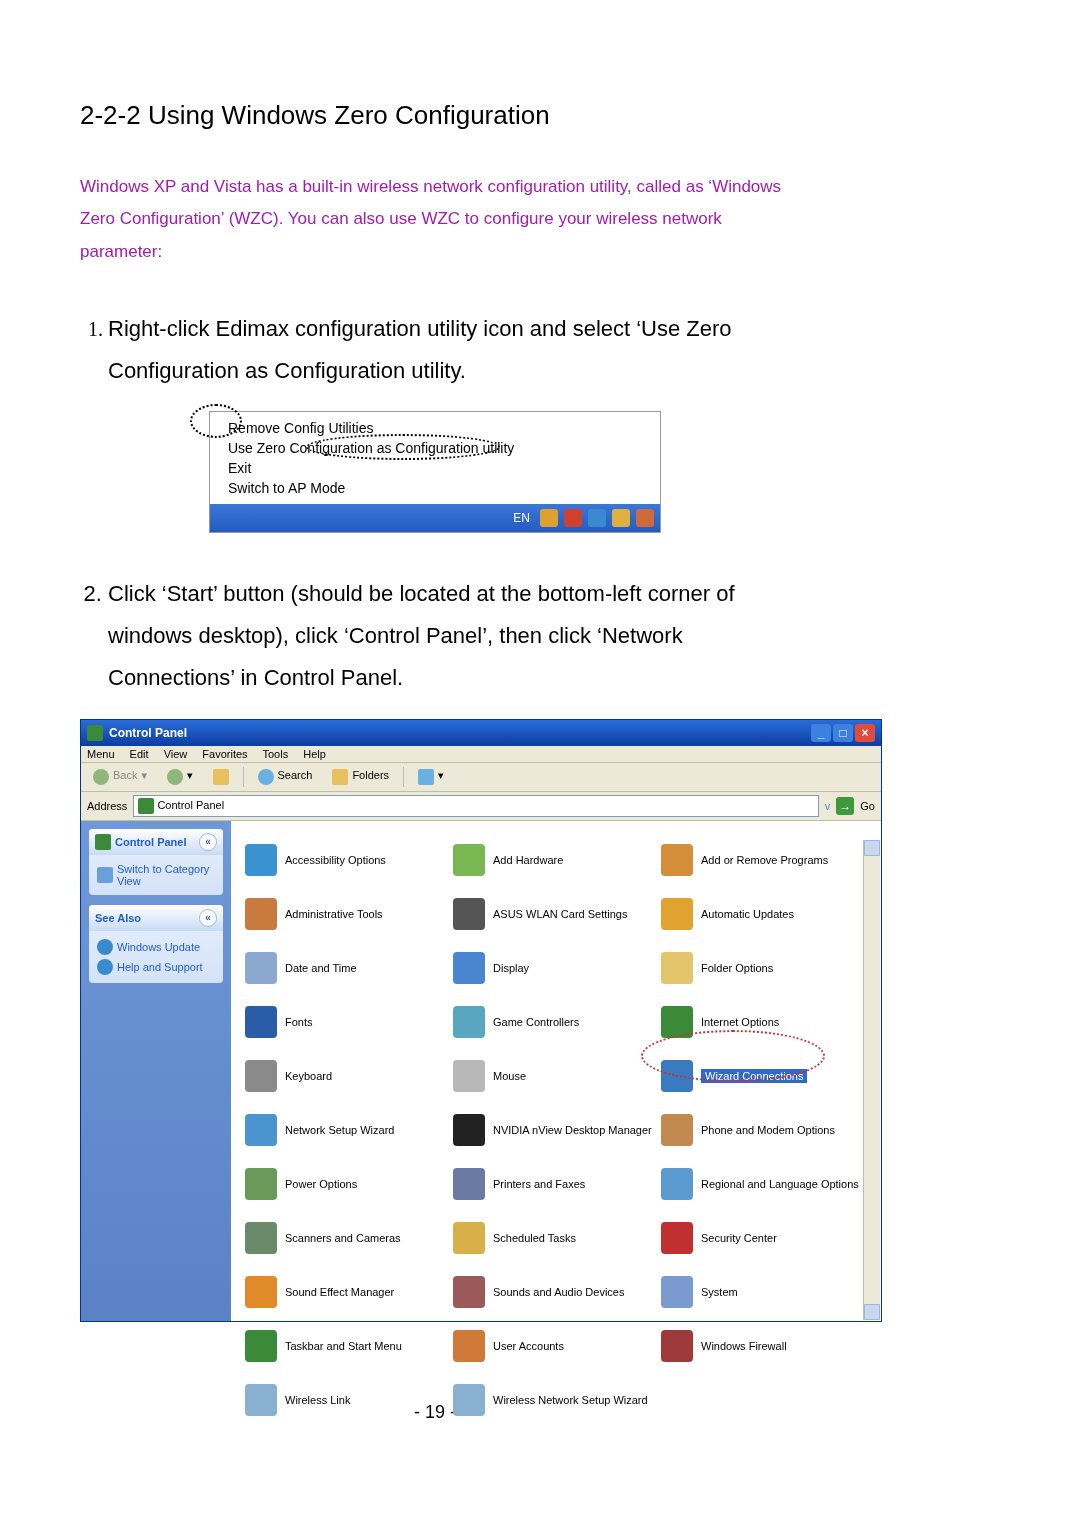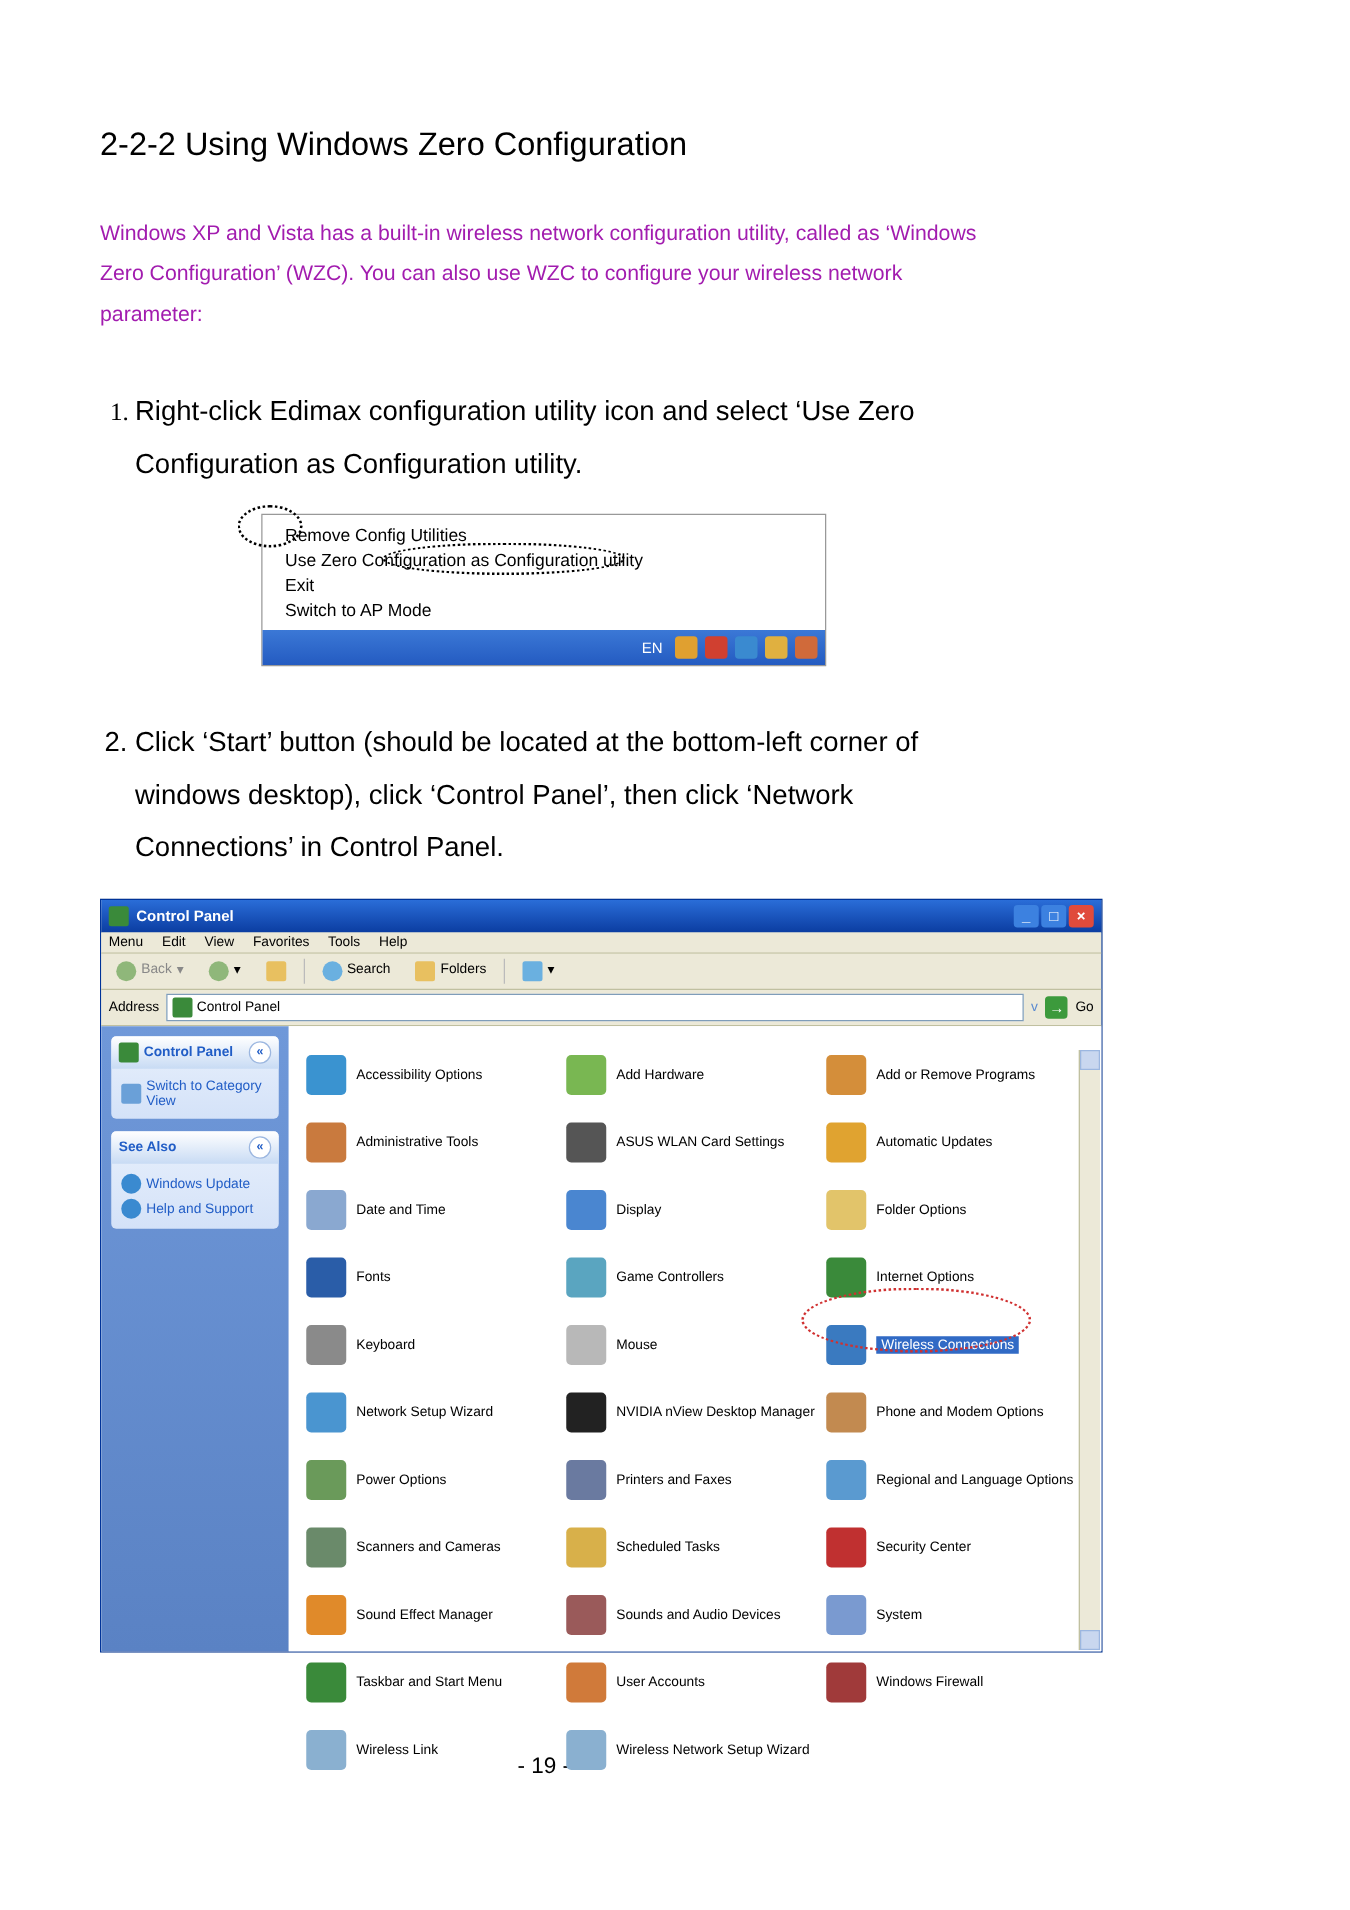--- a/index.html
+++ b/index.html
@@ -385,21 +385,21 @@
           <div class="cpitem">
             <span class="cp-big-icon" style="background: rgb(138, 138, 138);"></span>
             <span class="cpi-label">Keyboard</span>
           </div>
           <div class="cpitem">
             <span class="cp-big-icon" style="background: rgb(184, 184, 184);"></span>
             <span class="cpi-label">Mouse</span>
           </div>
           <div class="cpitem">
             <span class="cp-big-icon" style="background: rgb(58, 122, 192);"></span>
-            <span class="cpi-label highlight">Wireless Connections</span>
+            <span class="cpi-label highlight">Wizard Connections</span>
           </div>
           <div class="cpitem">
             <span class="cp-big-icon" style="background: rgb(74, 149, 208);"></span>
             <span class="cpi-label">Network Setup Wizard</span>
           </div>
           <div class="cpitem">
             <span class="cp-big-icon" style="background: rgb(34, 34, 34);"></span>
             <span class="cpi-label">NVIDIA nView Desktop Manager</span>
           </div>
           <div class="cpitem">

